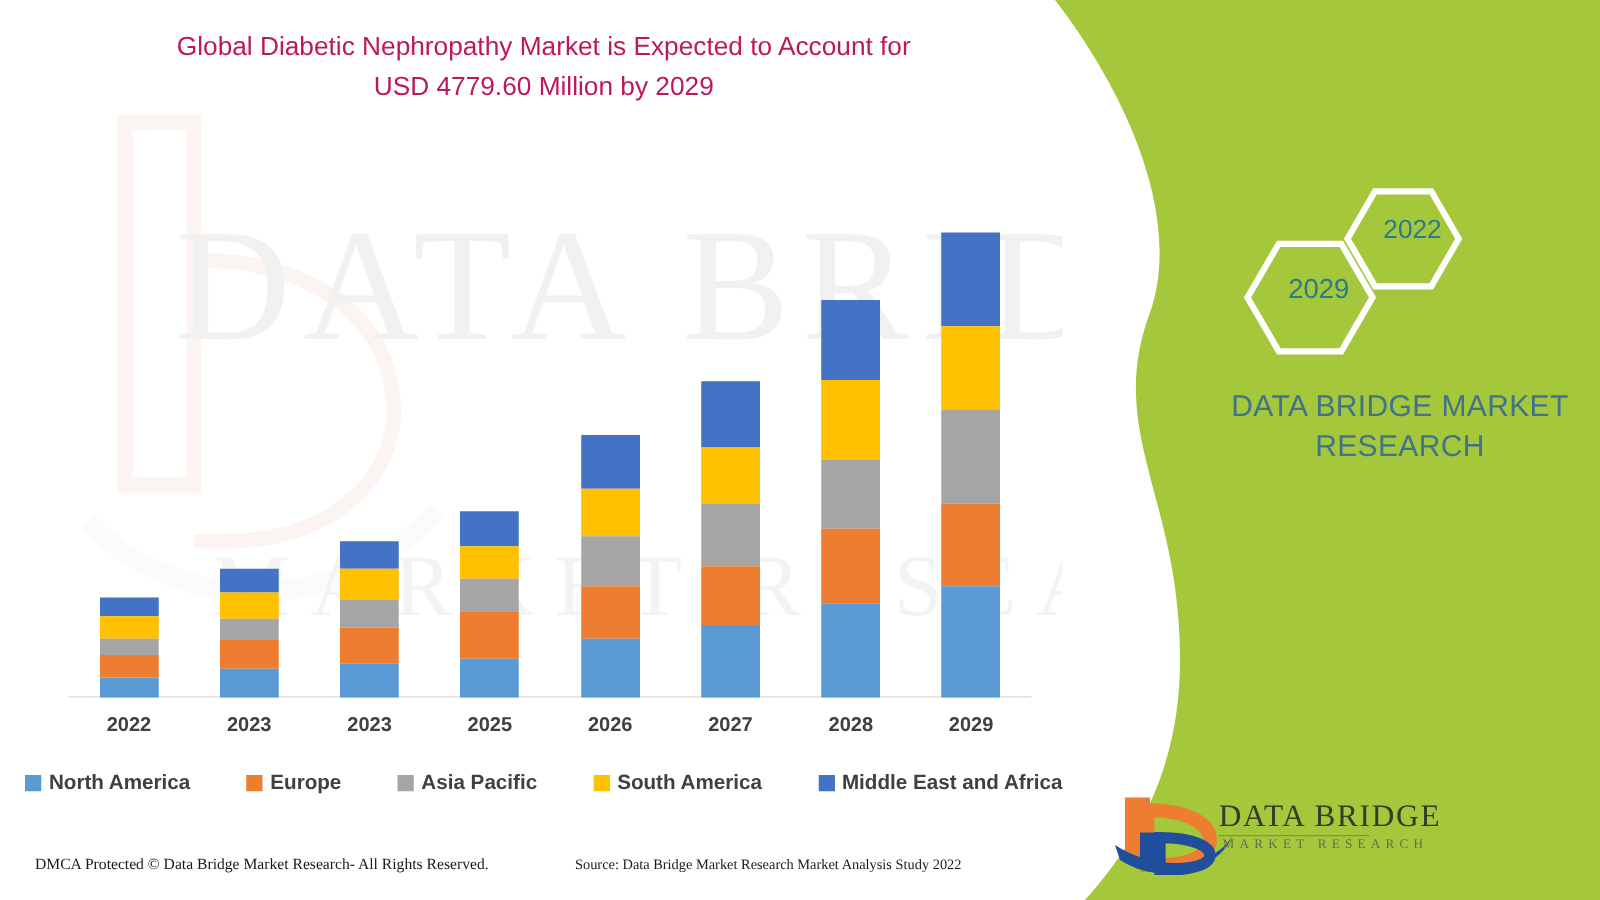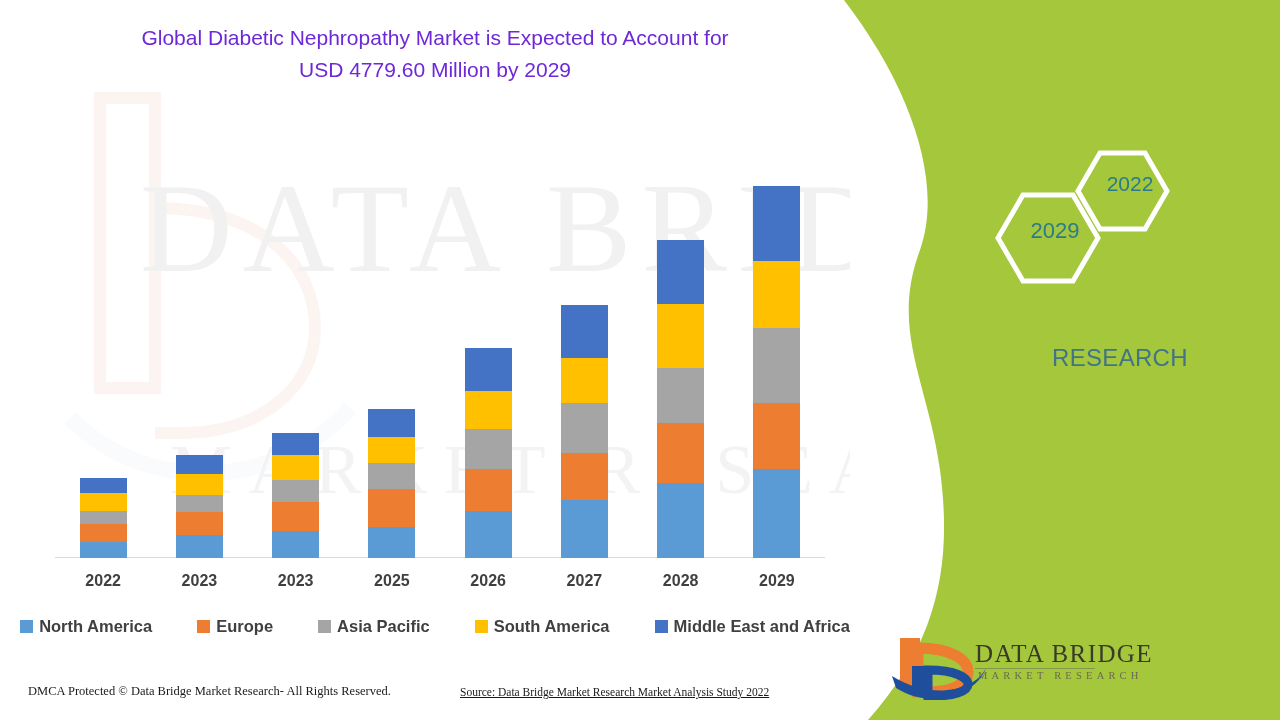--- a/index.html
+++ b/index.html
@@ -32,42 +32,42 @@
   
   #db-logo{position:absolute;left:890px;top:630px;width:230px;height:70px;}
   #db-logo-text{position:absolute;left:975px;top:640px;color:#3a3a28;font-size:25px;
                 letter-spacing:1.4px;font-family:"Liberation Serif",serif;}
   #db-logo-sub{position:absolute;left:978px;top:670px;color:#6b6b50;font-size:10.5px;
                letter-spacing:4.2px;font-family:"Liberation Serif",serif;}
   #db-logo-rule{position:absolute;left:975px;top:668px;width:120px;height:1px;background:#6b6b50;opacity:.55;}
 
   
   #chart-title{position:absolute;left:40px;top:22px;width:790px;text-align:center;
-               color:#6d28d9;font-size:21px;line-height:32px;}
+               color:#be185d;font-size:21px;line-height:32px;}
   #axis-line{position:absolute;left:55px;top:557px;width:770px;height:1px;background:#d9d9d9;}
   #bars{position:absolute;left:55px;top:150px;width:770px;height:408px;
         display:flex;align-items:flex-end;}
   .bar-col{flex:1;display:flex;flex-direction:column;justify-content:flex-end;align-items:center;height:100%;}
   .bar{width:47px;display:flex;flex-direction:column;}
   .seg{width:100%;}
 
   #xlabels{position:absolute;left:55px;top:572px;width:770px;display:flex;}
   .xlab{flex:1;text-align:center;color:#404040;font-size:16px;font-weight:bold;}
 
   #legend{position:absolute;left:40px;top:617px;width:790px;display:flex;
           justify-content:center;align-items:center;gap:27px;}
   .lg-item{display:flex;align-items:center;margin:0 9px;}
   .lg-sw{width:13px;height:13px;margin-right:6px;display:inline-block;}
   .lg-tx{color:#404040;font-size:16.5px;font-weight:bold;white-space:nowrap;}
 
   
   #footer-left{position:absolute;left:28px;top:684px;color:#1a1a1a;font-size:12.5px;
                font-family:"Liberation Serif",serif;}
   #footer-right{position:absolute;left:460px;top:686px;color:#1a1a1a;font-size:11.5px;
-                font-family:"Liberation Serif",serif;text-decoration:underline;}
+                font-family:"Liberation Serif",serif;}
 </style>
 </head>
 <body>
 
 <div id="watermark">
   <svg id="wm-logo" viewBox="0 0 300 420">
     <path d="M40 10 L95 10 L95 300 L40 300 Z" fill="none" stroke="#f7dcd2" stroke-width="12"></path>
     <path d="M95 120 C200 120 255 175 255 240 C255 300 200 345 120 345 L95 345" fill="none" stroke="#f7dcd2" stroke-width="12"></path>
     <path d="M10 330 C90 410 220 400 290 320" fill="none" stroke="#eef2f8" stroke-width="16"></path>
   </svg>
@@ -202,21 +202,21 @@
 <div id="hexwrap">
   <svg width="200" height="140" viewBox="0 0 200 140">
     <polygon points="115,8 160,8 182,46 160,84 115,84 93,46" fill="none" stroke="#ffffff" stroke-width="5"></polygon>
     <polygon points="38,50 88,50 113,93 88,136 38,136 13,93" fill="none" stroke="#ffffff" stroke-width="5"></polygon>
   </svg>
 </div>
 <div id="hex-2022-label">2022</div>
 <div id="hex-2029-label">2029</div>
 
 <div id="brand-name">
-  <br>
+  <span>DATA BRIDGE MARKET</span><br>
   <span>RESEARCH</span>
 </div>
 
 <svg id="db-logo" viewBox="0 0 230 70">
   <path d="M10 8 L30 8 L30 58 L10 58 Z" fill="#ED7D31"></path>
   <path d="M28 18 C62 18 78 30 78 42 C78 54 62 62 38 62 L28 62 Z" fill="none" stroke="#ED7D31" stroke-width="11"></path>
   <path d="M2 46 C40 70 84 62 96 38 C86 66 40 80 6 58 Z" fill="#1F4E9C"></path>
   <path d="M22 36 L40 36 L40 64 L22 64 Z" fill="#1F4E9C"></path>
   <path d="M38 40 C66 40 78 48 78 54 C78 62 62 66 44 66 L38 66 Z" fill="none" stroke="#1F4E9C" stroke-width="9"></path>
 </svg>

